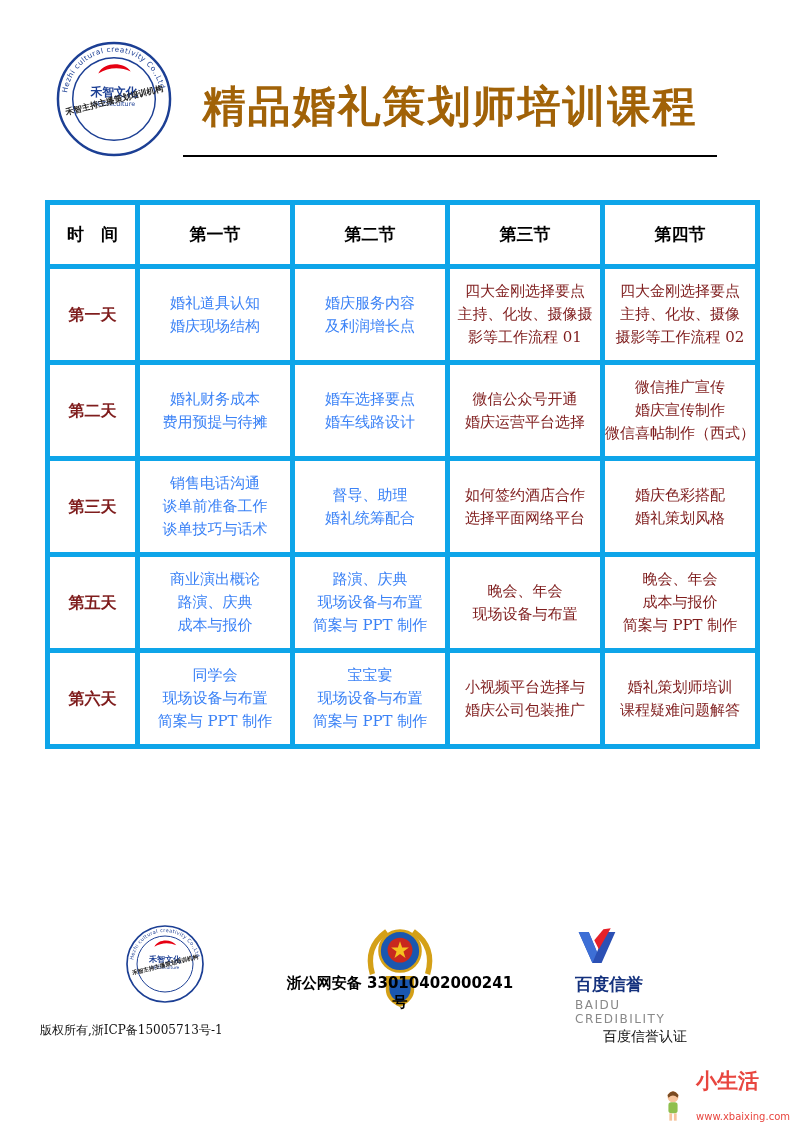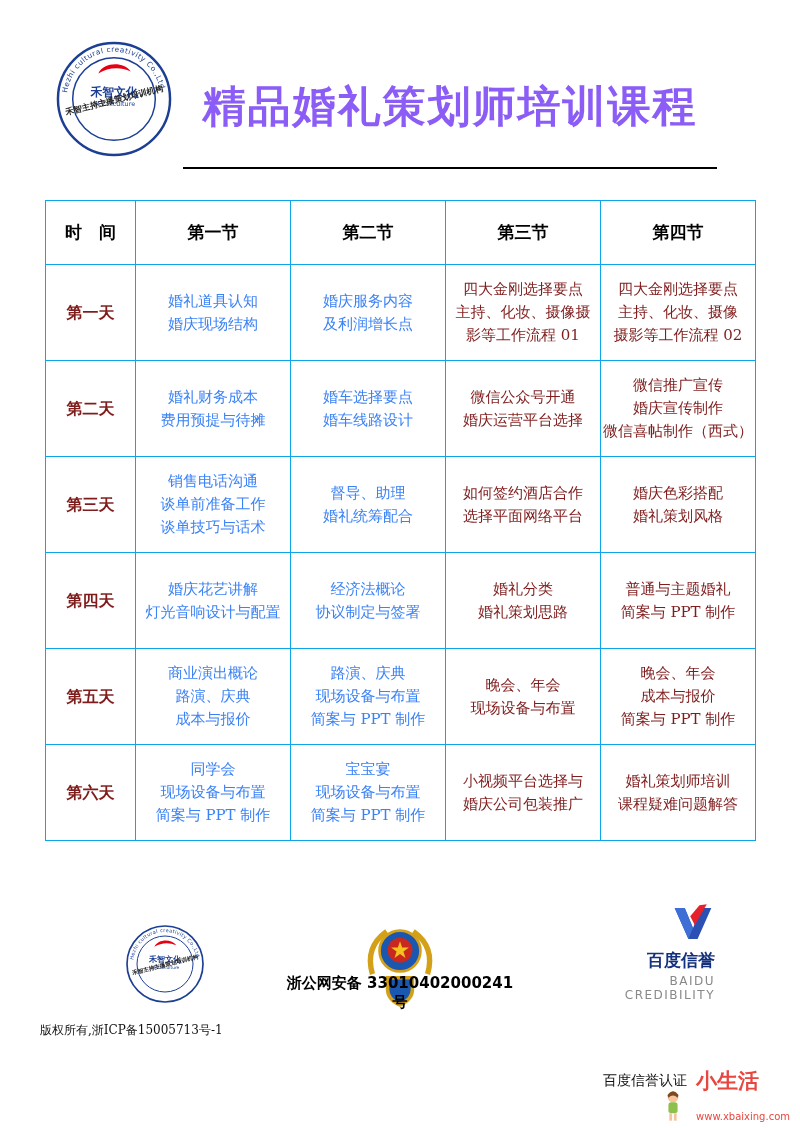--- a/index.html
+++ b/index.html
@@ -10,55 +10,55 @@
     position:relative;
     overflow:hidden;
   }
   .page { position:absolute; inset:0; background:#fff; }
 
   
   .logo-top { position:absolute; left:55px; top:40px; width:118px; height:118px; }
   .logo-footer { position:absolute; left:125px; top:924px; width:80px; height:80px; }
   .page-title {
     position:absolute; left:183px; top:78px; width:534px;
-    text-align:center; font-size:43px; font-weight:700; color:#8b5cf6;
-    letter-spacing:2px; padding-bottom:31px; border-bottom:2px solid #000;
+    text-align:center; font-size:43px; font-weight:700; color:#a16207;
+    letter-spacing:2px; padding-bottom:19px; border-bottom:2px solid #000;
   }
 
   
   .course-table {
     position:absolute; left:45px; top:200px; width:710px;
     border-collapse:collapse; table-layout:fixed;
     font-family:"DejaVu Serif","Liberation Serif",serif;
   }
   .course-table th, .course-table td {
-    border:1px solid #0ea5e9; text-align:center; vertical-align:middle;
+    border:5px solid #0ea5e9; text-align:center; vertical-align:middle;
     white-space:pre-line; overflow:hidden;
   }
   .course-table thead th { height:64px; font-size:17px; font-weight:700; color:#000; }
   .course-table tbody td { height:96px; font-size:15px; line-height:23px; color:#3b82f6; }
   .course-table td.day { font-weight:700; font-size:16px; color:#7f1d1d; }
   .course-table td.blue { color:#7f1d1d; }
 
   
   .copyright {
     position:absolute; left:40px; top:1022px; width:250px; text-align:left;
     font-size:12px; color:#111; font-family:"DejaVu Serif","Liberation Serif",serif;
   }
   .police-badge { position:absolute; left:360px; top:920px; width:80px; height:94px; }
   .police-caption {
     position:absolute; left:280px; top:974px; width:240px; text-align:center;
     font-size:15px; font-weight:700; color:#000;
   }
-  .baidu-block { position:absolute; left:575px; top:904px; width:140px; text-align:right; }
+  .baidu-block { position:absolute; left:575px; top:928px; width:140px; text-align:left; }
   .baidu-name { font-size:17px; font-weight:700; color:#14317d; margin-top:2px; }
   .baidu-name-en { font-size:12px; color:#888; letter-spacing:1.5px; margin-top:2px; }
   .baidu-caption {
     position:absolute; left:575px; top:1028px; width:140px; text-align:center;
-    font-size:14px; color:#111;margin-top:44px;
+    font-size:14px; color:#111;
   }
 
   
   .watermark { position:absolute; right:10px; bottom:6px; display:flex; align-items:flex-end; gap:12px; }
   .wm-text { color:#e8463f; text-align:left; line-height:1.1; }
   .wm-name { font-size:21px; font-weight:700; }
   .wm-url { font-size:10px; margin-top:18px; }
 
   svg text { font-family:"DejaVu Sans","Liberation Sans",sans-serif; }
 </style>
@@ -135,31 +135,20 @@
 谈单前准备工作
 谈单技巧与话术</td>
         <td>督导、助理
 婚礼统筹配合</td>
         <td class="blue">如何签约酒店合作
 选择平面网络平台</td>
         <td class="blue">婚庆色彩搭配
 婚礼策划风格</td>
       </tr>
       <tr>
-        <td class="day">第四天</td>
-        <td>婚庆花艺讲解
-灯光音响设计与配置</td>
-        <td>经济法概论
-协议制定与签署</td>
-        <td class="blue">婚礼分类
-婚礼策划思路</td>
-        <td class="blue">普通与主题婚礼
-简案与 PPT 制作</td>
-      </tr>
-      <tr>
         <td class="day">第五天</td>
         <td>商业演出概论
 路演、庆典
 成本与报价</td>
         <td>路演、庆典
 现场设备与布置
 简案与 PPT 制作</td>
         <td class="blue">晚会、年会
 现场设备与布置</td>
         <td class="blue">晚会、年会

